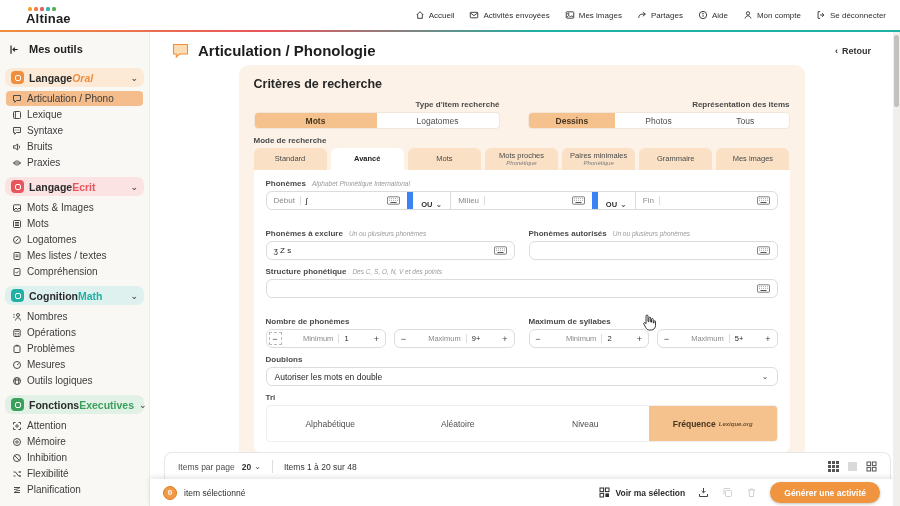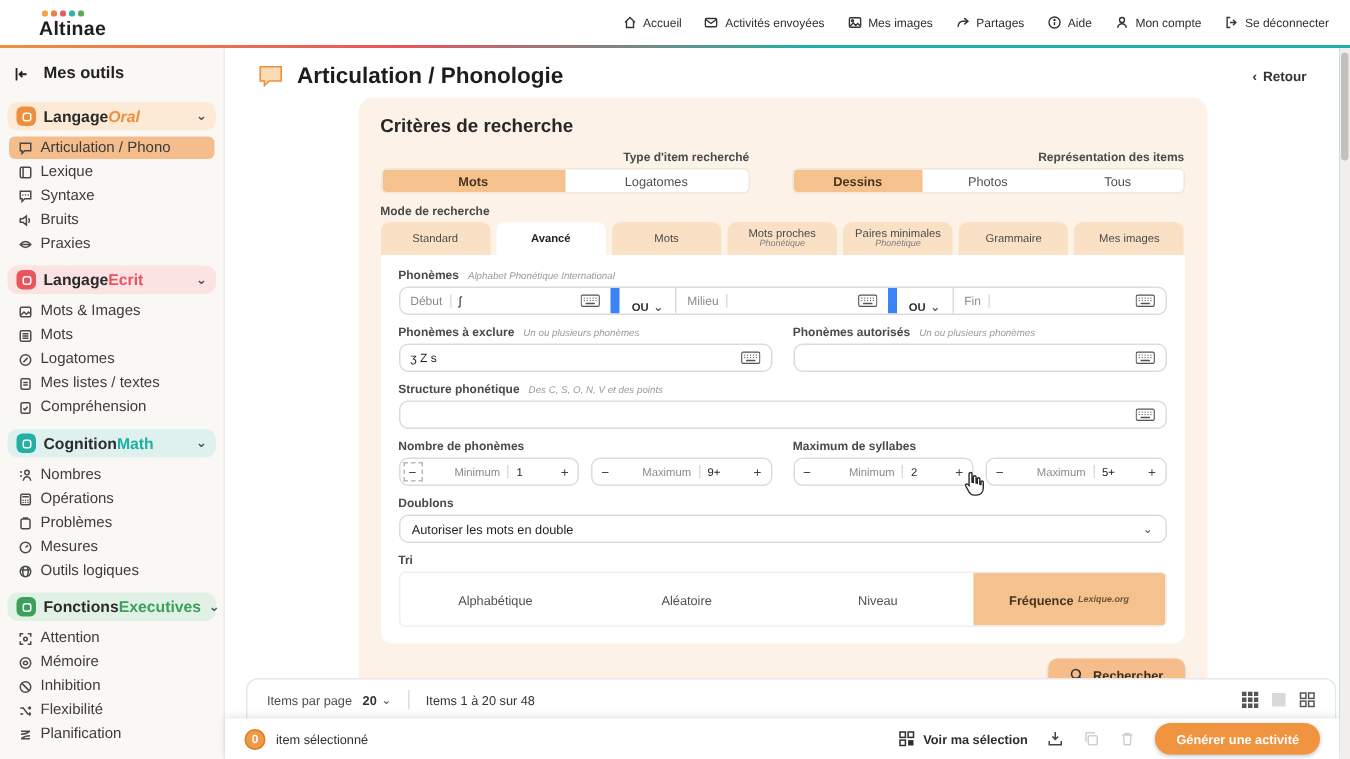--- a/index.html
+++ b/index.html
@@ -1,18 +1,18 @@
 <!DOCTYPE html>
 <html><head>
 <meta charset="utf-8">
 <style>
   * { margin:0; padding:0; box-sizing:border-box; }
   html,body { width:900px; height:506px; }
   body { font-family:"Liberation Sans","DejaVu Sans",sans-serif; color:#333; background:#fff; }
-  .app { position:relative; width:900px; height:506px; overflow:hidden; background:#14b8a6; }
+  .app { position:relative; width:900px; height:506px; overflow:hidden; background:#fde047; }
 
   
   .topbar { position:absolute; top:0; left:0; right:0; height:30px; display:flex; align-items:center; justify-content:space-between; padding:0 14px 0 26px; background:#fff; z-index:10; }
   .logo { display:flex; flex-direction:column; line-height:1; }
   .logo-dots { display:flex; gap:2px; margin:2px 0 1px 2px; }
   .logo-dot { width:4px; height:4px; border-radius:1.5px; }
   .logo-text { font-size:13px; font-weight:bold; color:#1e1e1e; letter-spacing:.2px; }
   .nav { display:flex; align-items:center; gap:15px; }
   .nav-item { display:flex; align-items:center; gap:4px; font-size:8px; color:#2f2f2f; cursor:pointer; }
   .nav-item svg { width:10px; height:10px; stroke:#333; fill:none; stroke-width:1.1; }
@@ -72,21 +72,21 @@
   .phon-bar { display:flex; align-items:stretch; border:1px solid #dcdcdc; border-radius:6px; height:19px; background:#fff; overflow:hidden; }
   .pf { flex:1; display:flex; align-items:center; gap:5px; padding:0 7px; font-size:8px; cursor:text; }
   .pf-lbl { color:#8a8a8a; }
   .pf-val { color:#1e1e1e; }
   .kbd { margin-left:auto; display:flex; cursor:pointer; }
   .kbd svg { width:13px; height:9px; color:#555; }
   .ou { flex:0 0 44px; border-left:6px solid #3b82f6; border-right:1px solid #dcdcdc; display:flex; align-items:flex-end; justify-content:center; gap:3px; font-size:7.5px; font-weight:bold; color:#2e2e2e; cursor:pointer; }
   .chev { font-size:8px; color:#555; }
 
   .row2 { display:flex; gap:14px; }
-  .col { flex:1; min-width:0; }
+  .col { flex:1; min-width:0;margin-top:12px; }
   .inp { display:flex; align-items:center; gap:5px; border:1px solid #dcdcdc; border-radius:6px; height:19px; padding:0 7px; font-size:8px; background:#fff; cursor:text; }
   .inp-val { color:#1e1e1e; }
 
   .steps { display:flex; gap:8px; }
   .stepper { flex:1; display:flex; align-items:stretch; border:1px solid #dcdcdc; border-radius:6px; height:19px; background:#fff; font-size:7.5px; overflow:hidden; }
   .st-btn { flex:0 0 17px; display:flex; align-items:center; justify-content:center; color:#3f3f3f; font-size:9px; cursor:pointer; }
   .st-btn.dash { outline:1px dashed #b9b9b9; outline-offset:-3px; }
   .st-mid { flex:1; display:flex; align-items:center; justify-content:center; gap:5px; }
   .st-lbl { color:#8a8a8a; }
   .st-val { color:#1e1e1e; }

